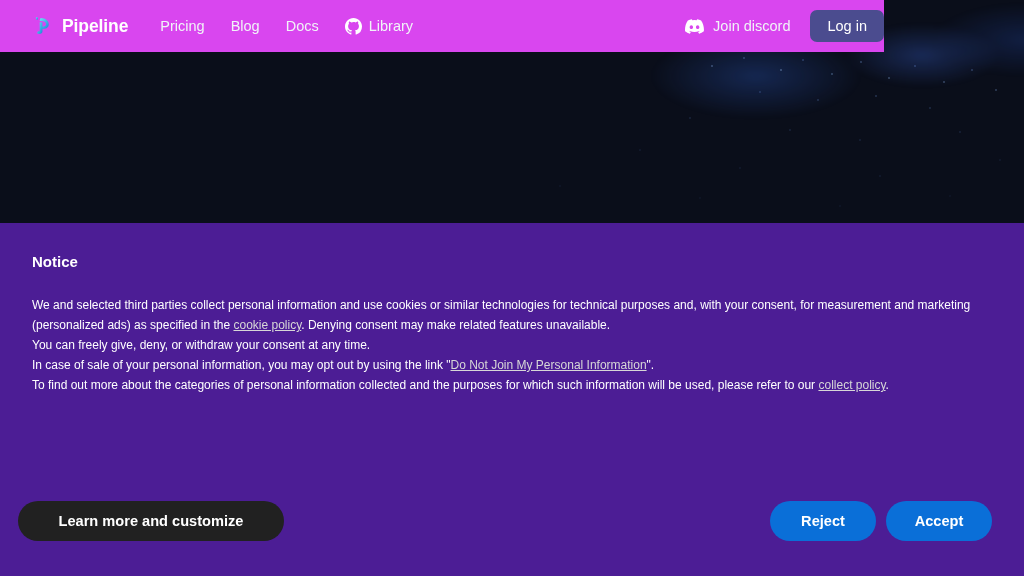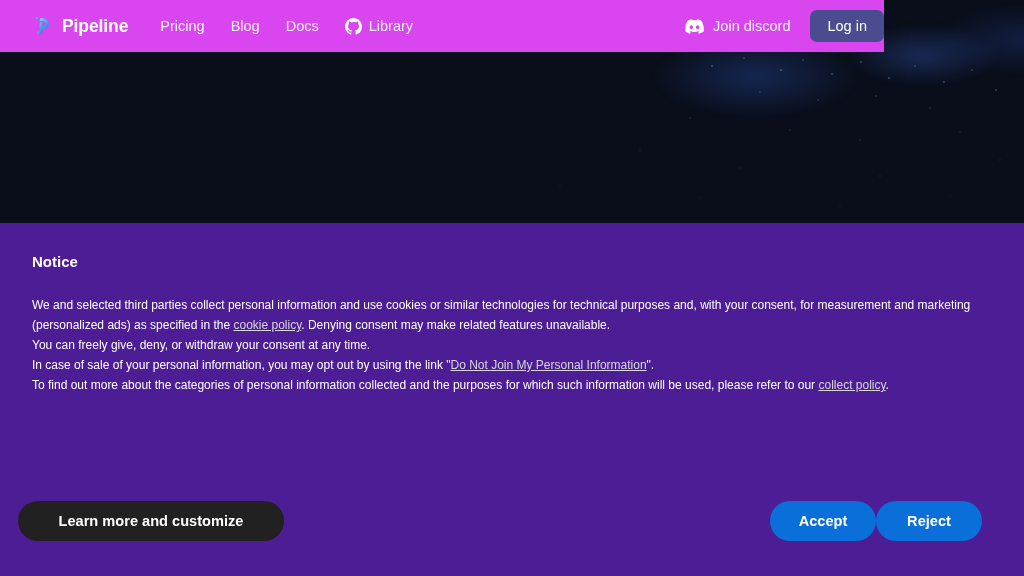--- a/index.html
+++ b/index.html
@@ -294,19 +294,19 @@
 
       <p><span>In case of sale of your personal information, you may opt out by using the link "</span><a class="notice-link" href="#">Do Not Join My Personal Information</a><span>".</span></p>
 
       <p><span>To find out more about the categories of personal information collected and the purposes for which such information will be used, please refer to our </span><a class="notice-link" href="#">collect policy</a><span>.</span></p>
 
     </div>
 
     <div class="notice-actions">
       <button class="btn btn-learn">Learn more and customize</button>
       <span class="spacer"></span>
+      <button class="btn btn-reject">Reject</button>
       <button class="btn btn-accept">Accept</button>
-      <button class="btn btn-reject">Reject</button>
     </div>
 
   </div>
 
 </div>
 
 </body></html>

